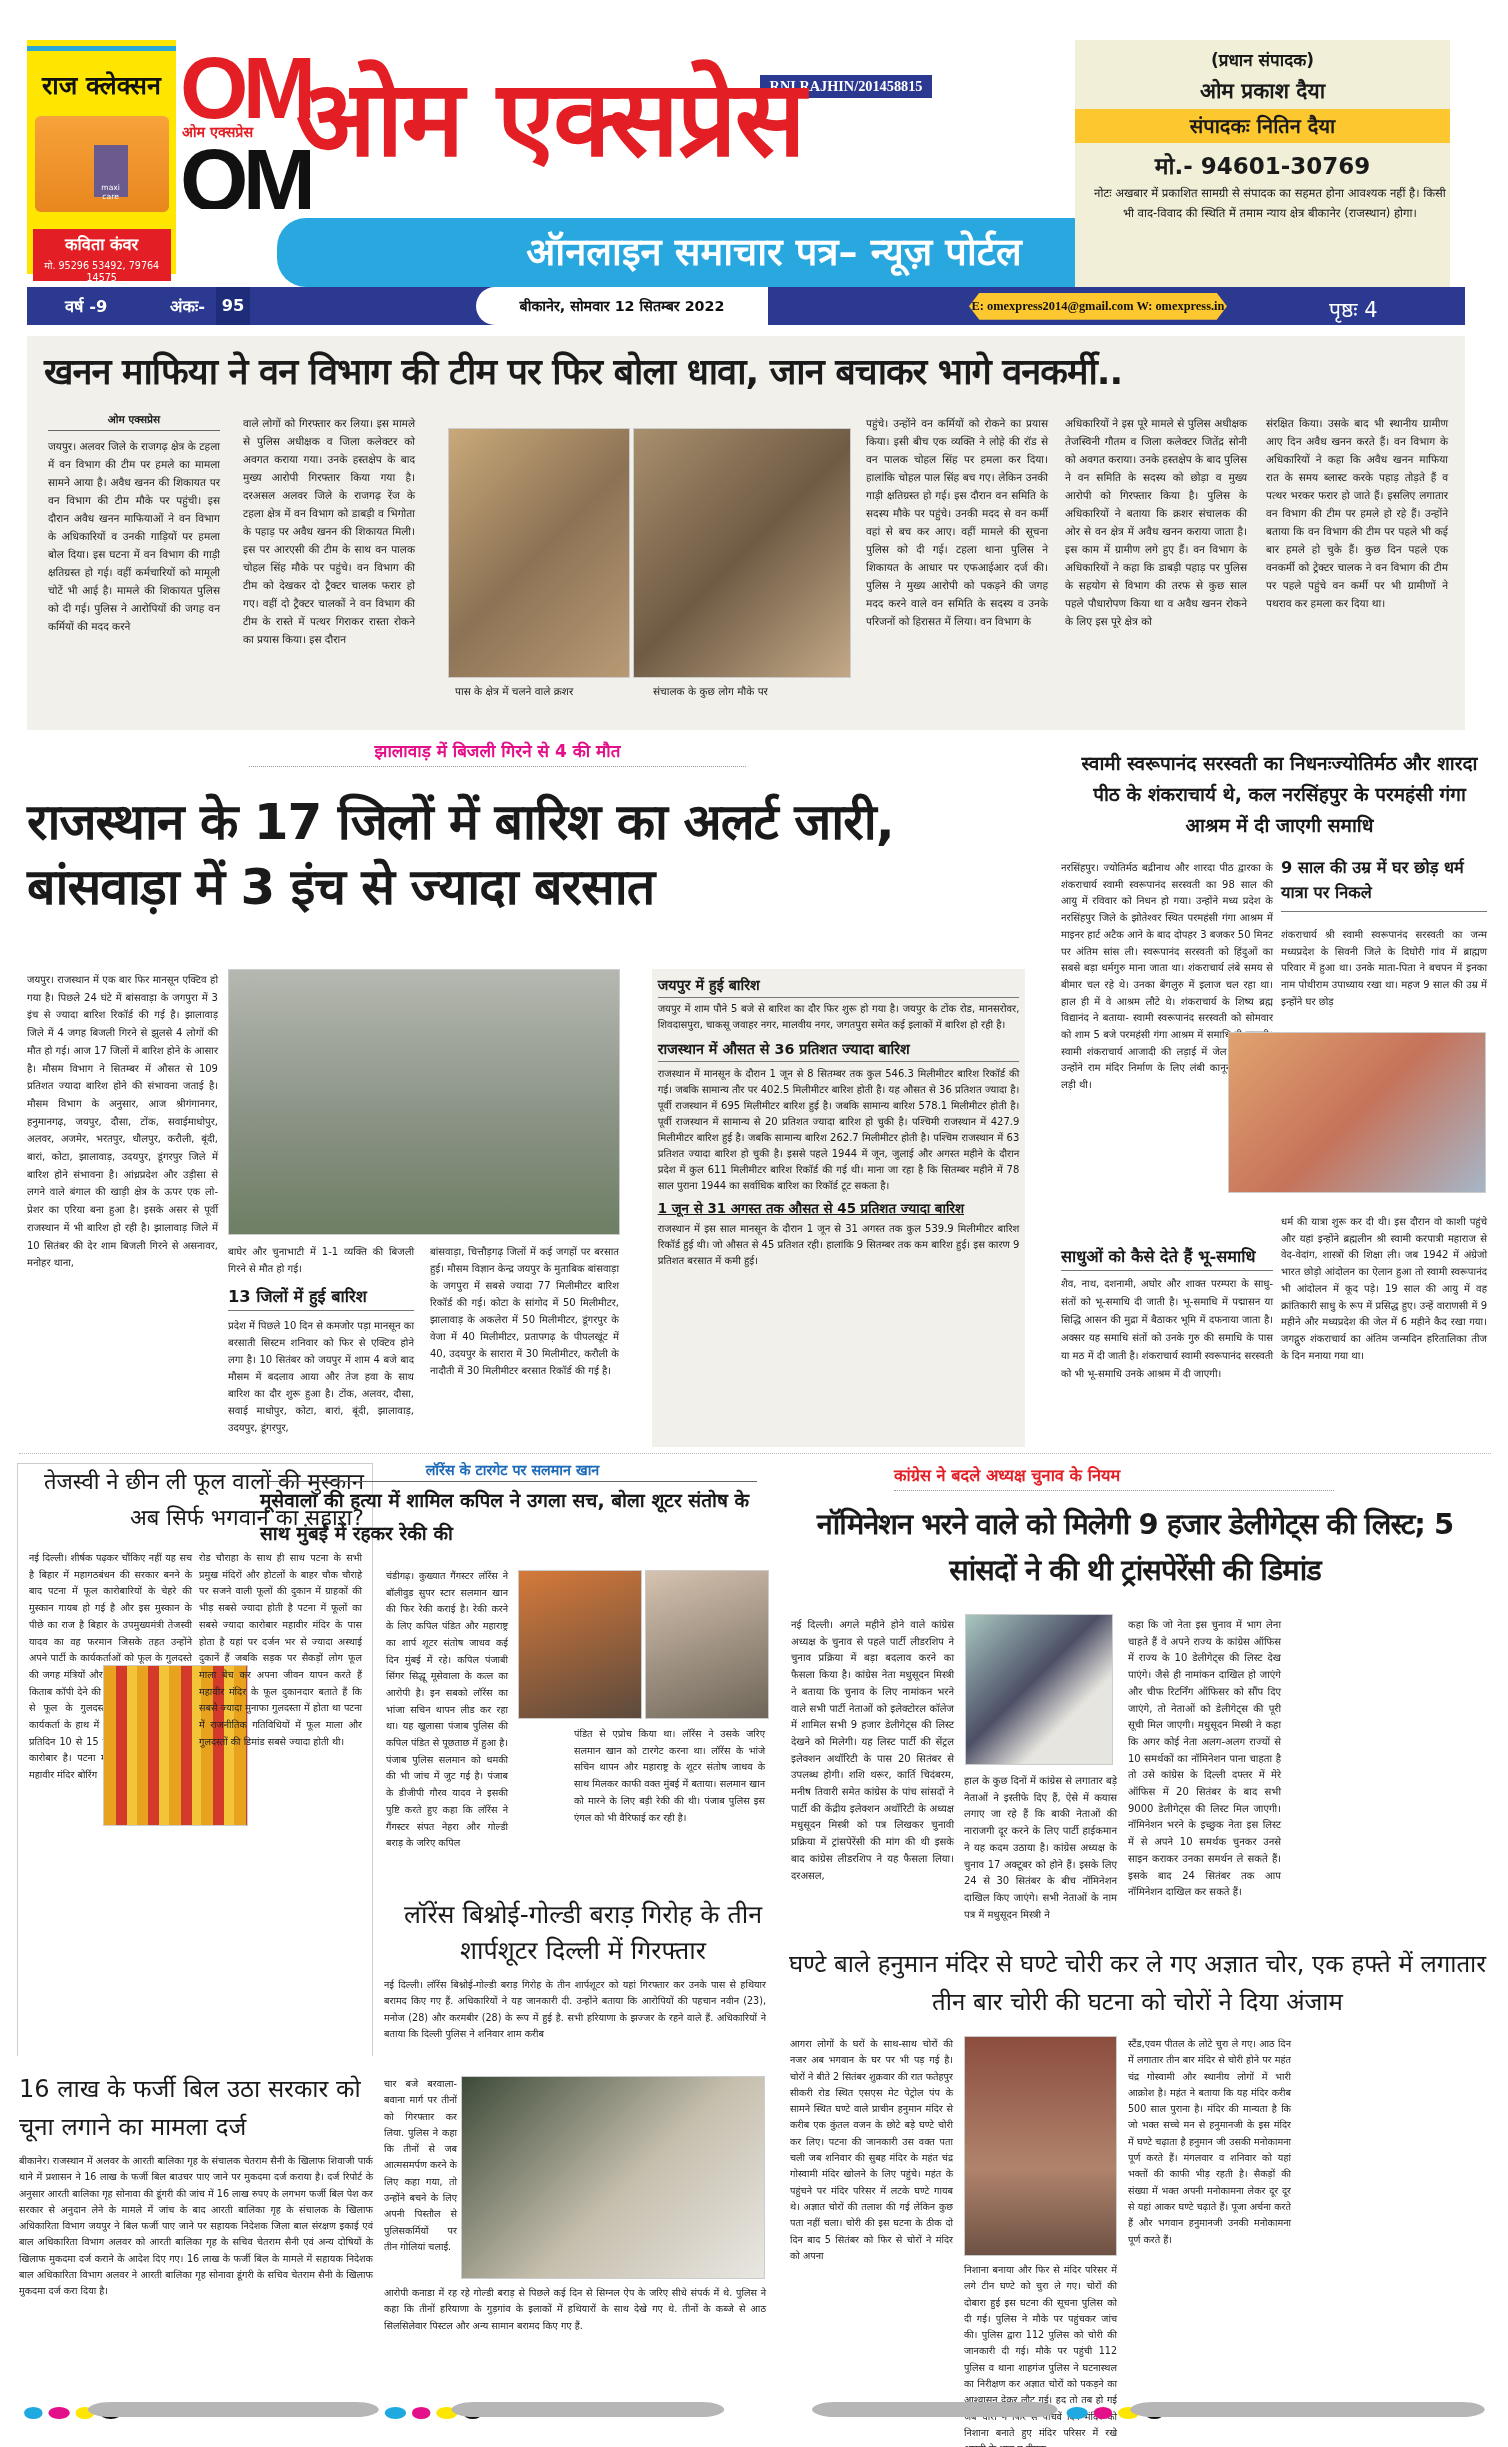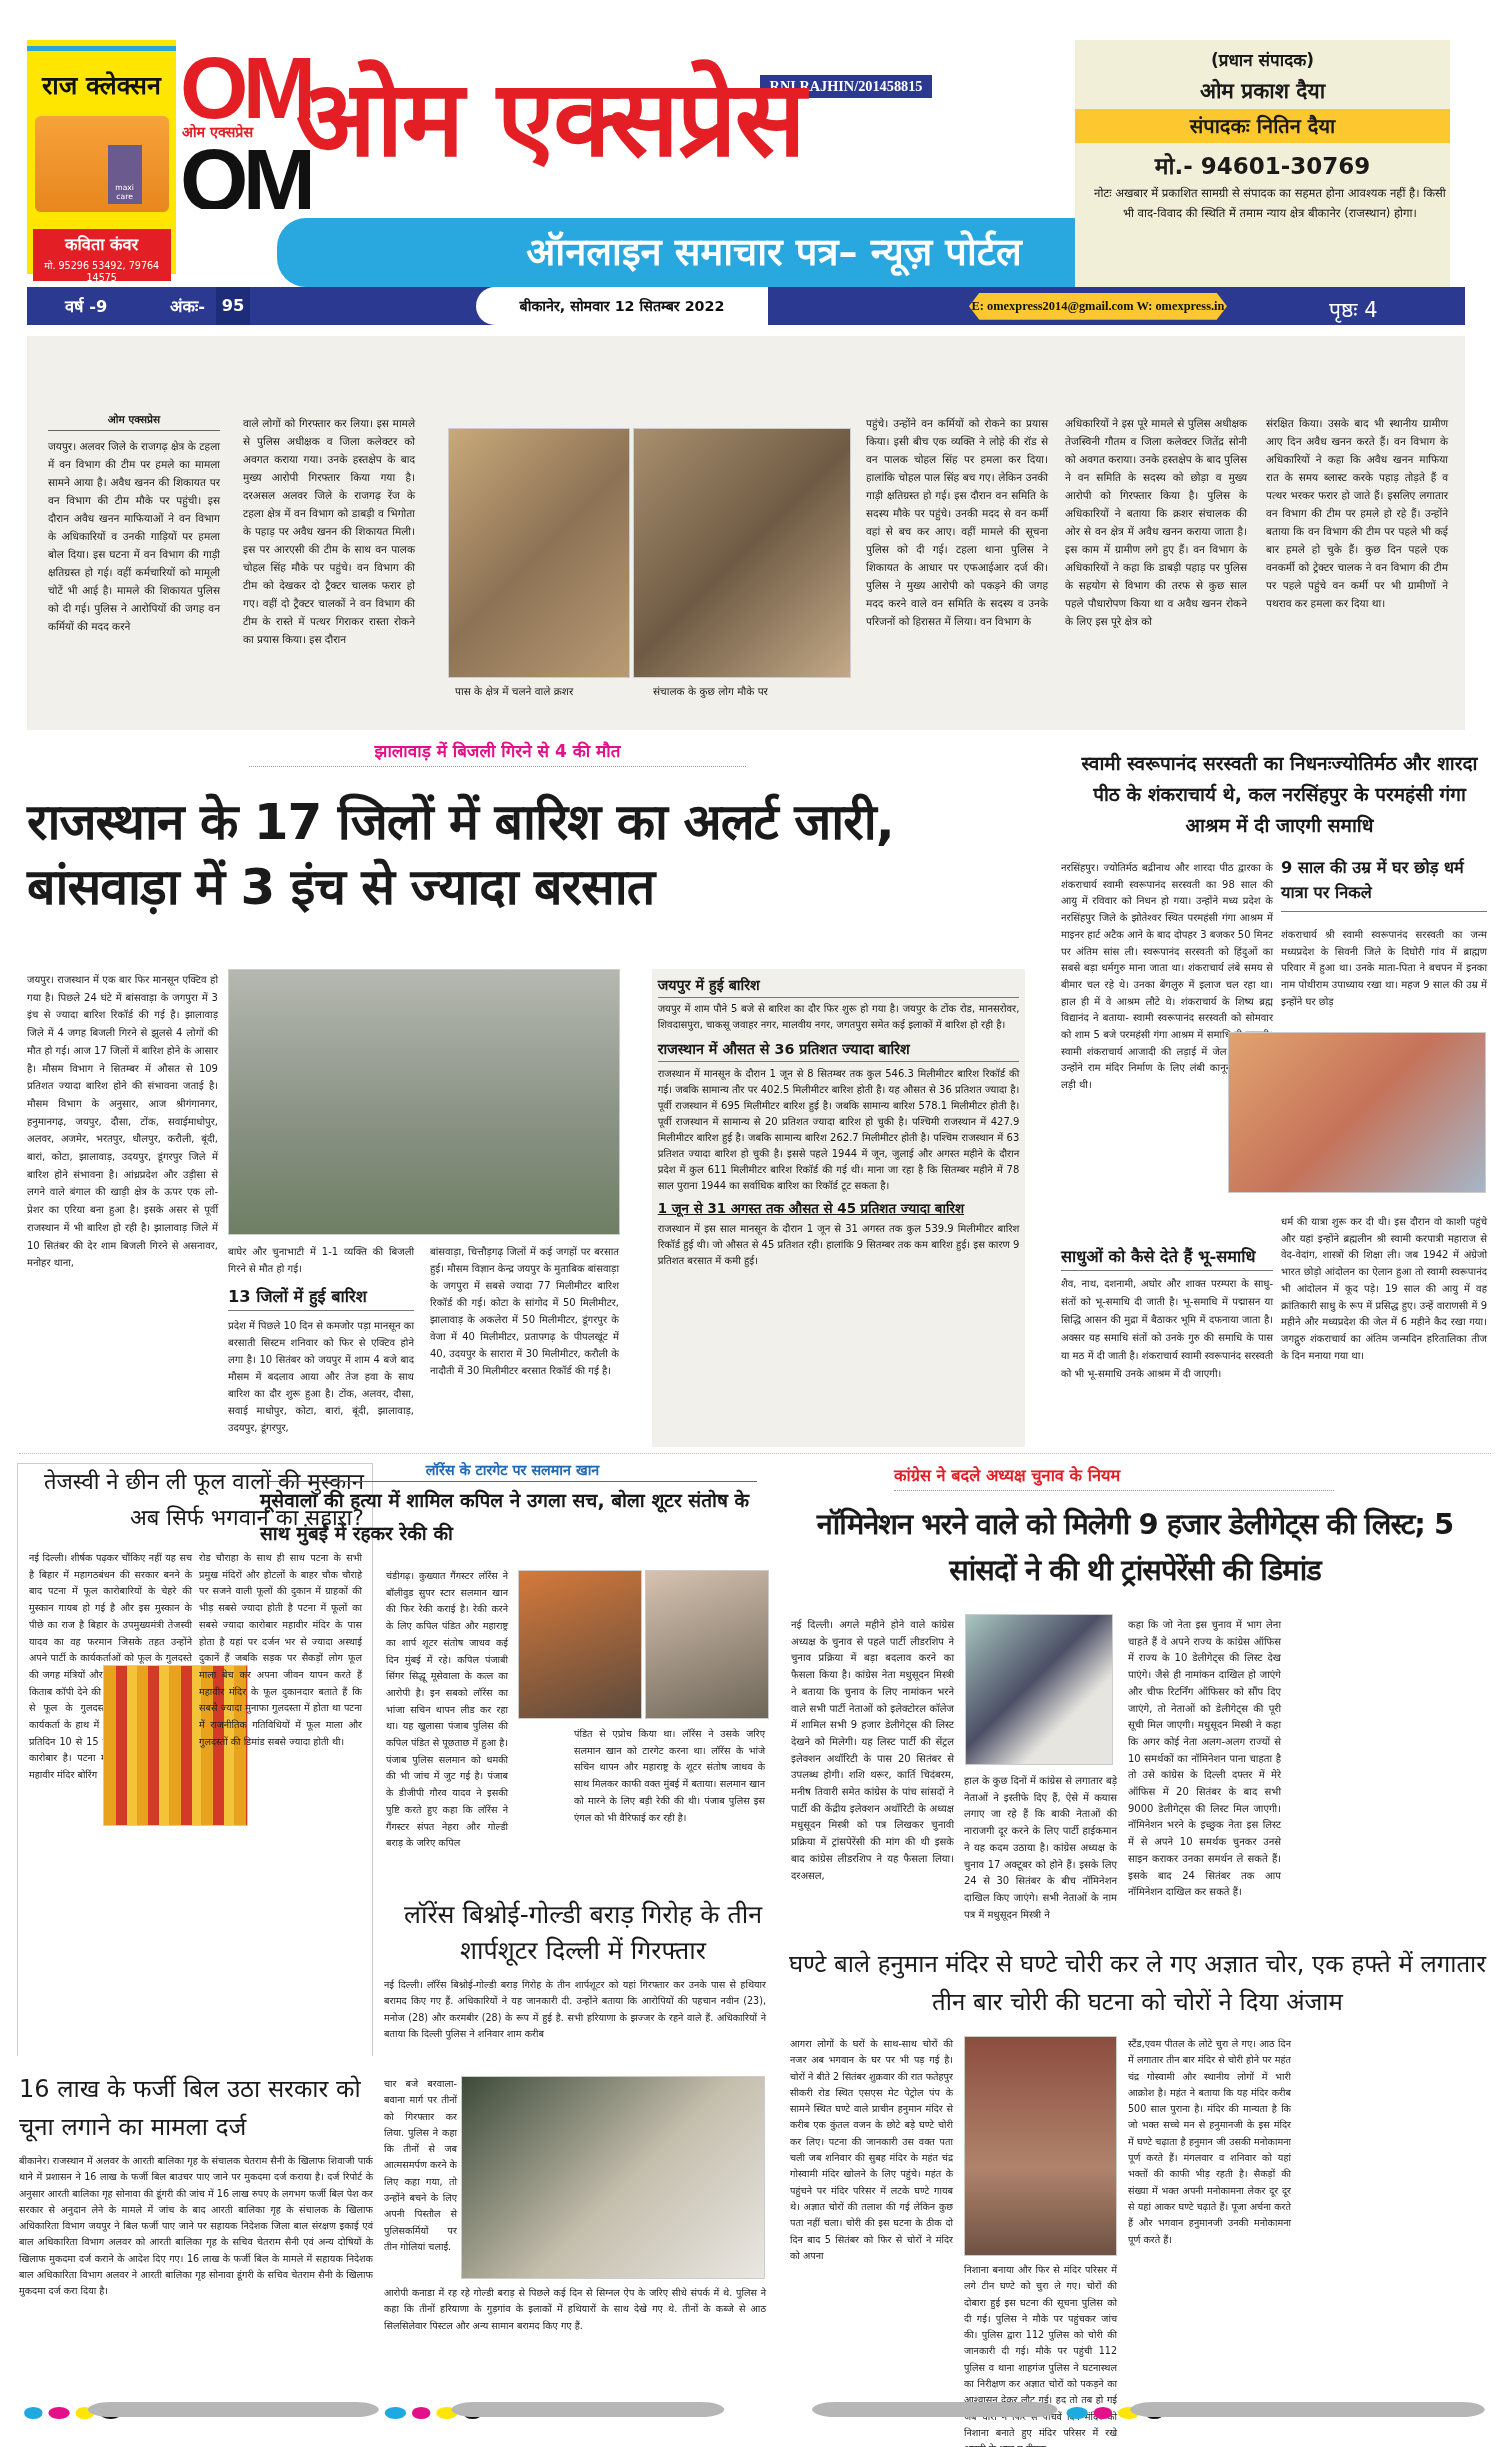--- a/index.html
+++ b/index.html
@@ -3,21 +3,21 @@
 <meta charset="utf-8">
 <style>
 *{box-sizing:border-box;margin:0;padding:0}
 body{width:1508px;height:2447px;background:#fff;font-family:"DejaVu Sans",sans-serif;color:#1a1a1a;position:relative;overflow:hidden}
 .abs{position:absolute}
 
 .ad-box{left:27px;top:40px;width:149px;height:234px;background:#ffe600}
 .ad-top-stripe{left:0;top:5.7px;width:100%;height:5.7px;background:#2aa7d6}
 .ad-title{left:0;top:27px;width:100%;text-align:center;font-size:25px;font-weight:bold;color:#111}
 .ad-product{left:7.6px;top:76px;width:134px;height:96px;background:linear-gradient(180deg,#f7a23a,#e8871e);border-radius:5.7px}
-.ad-product-label{left:73px;top:29px;width:34px;height:59px;background:#6b5a8e;color:#fff;font-size:7.6px;text-align:center;padding-top:38px}
+.ad-product-label{left:59px;top:29px;width:34px;height:52px;background:#6b5a8e;color:#fff;font-size:7.6px;text-align:center;padding-top:38px}
 .ad-name-box{left:5.7px;top:189px;width:138px;height:52px;background:#e31e24;color:#fff;text-align:center}
 .ad-name{font-size:16.3px;font-weight:bold;padding-top:3.8px}
 .ad-phone{font-size:9.6px;margin-top:3.8px}
 .logo-om{left:180px;top:50px;width:115px;height:158px}
 .logo-om-top{left:0;top:0;font-size:88px;font-weight:bold;color:#e31e24;line-height:76px;letter-spacing:-5.7px;font-family:"Liberation Sans",sans-serif}
 .logo-om-mid{left:1.9px;top:72px;font-size:14.3px;font-weight:bold;color:#e31e24}
 .logo-om-bot{left:0;top:92px;font-size:88px;font-weight:bold;color:#111;line-height:76px;letter-spacing:-5.7px;font-family:"Liberation Sans",sans-serif;height:67px;overflow:hidden}
 .masthead-title{left:296px;top:67px;font-size:105px;font-weight:bold;color:#e31e24;letter-spacing:-1.9px;line-height:1}
 .rni-badge{left:760px;top:75px;background:#2b3990;color:#fff;font-family:"Liberation Serif",serif;font-weight:bold;font-size:14.3px;padding:2.9px 9.6px}
 .subtitle-pill{left:277px;top:218px;width:994px;height:69px;background:#29a8e0;border-radius:29px;color:#fff;font-size:38px;font-weight:bold;text-align:center;line-height:69px}
@@ -103,20 +103,21 @@
 <div class="abs info-bar">
   <div class="abs info-year">वर्ष -9</div>
   <div class="abs info-issue-label">अंकः-</div>
   <div class="abs info-issue">95</div>
   <div class="abs date-pill">बीकानेर, सोमवार 12 सितम्बर 2022</div>
   <div class="abs contact-pill">E: omexpress2014@gmail.com    W: omexpress.in</div>
   <div class="abs info-page">पृष्ठः 4</div>
 </div>
 
 <div class="abs story1">
+  <div class="abs s1-headline">खनन माफिया ने वन विभाग की टीम पर फिर बोला धावा, जान बचाकर भागे वनकर्मी..</div>
   <div class="abs byline">ओम एक्सप्रेस</div>
   <div class="abs col" style="left:21px;top:101px;width:172px"><b>जयपुर।</b> <span>अलवर जिले के राजगढ़ क्षेत्र के टहला में वन विभाग की टीम पर हमले का मामला सामने आया है। अवैध खनन की शिकायत पर वन विभाग की टीम मौके पर पहुंची। इस दौरान अवैध खनन माफियाओं ने वन विभाग के अधिकारियों व उनकी गाड़ियों पर हमला बोल दिया। इस घटना में वन विभाग की गाड़ी क्षतिग्रस्त हो गई। वहीं कर्मचारियों को मामूली चोटें भी आई है। मामले की शिकायत पुलिस को दी गई। पुलिस ने आरोपियों की जगह वन कर्मियों की मदद करने</span></div>
   <div class="abs col" style="left:216px;top:78px;width:172px">वाले लोगों को गिरफ्तार कर लिया। इस मामले से पुलिस अधीक्षक व जिला कलेक्टर को अवगत कराया गया। उनके हस्तक्षेप के बाद मुख्य आरोपी गिरफ्तार किया गया है। दरअसल अलवर जिले के राजगढ़ रेंज के टहला क्षेत्र में वन विभाग को डाबड़ी व भिगोता के पहाड़ पर अवैध खनन की शिकायत मिली। इस पर आरएसी की टीम के साथ वन पालक चोहल सिंह मौके पर पहुंचे। वन विभाग की टीम को देखकर दो ट्रैक्टर चालक फरार हो गए। वहीं दो ट्रैक्टर चालकों ने वन विभाग की टीम के रास्ते में पत्थर गिराकर रास्ता रोकने का प्रयास किया। इस दौरान</div>
   <div class="abs photo" style="left:421px;top:92px;width:182px;height:250px"></div>
   <div class="abs photo" style="left:606px;top:92px;width:218px;height:250px;background:linear-gradient(135deg,#a88f6d,#6f5b45,#c3a987)"></div>
   <div class="abs caption" style="left:428px;top:348px">पास के क्षेत्र में चलने वाले क्रशर</div>
   <div class="abs caption" style="left:626px;top:348px">संचालक के कुछ लोग मौके पर</div>
   <div class="abs col" style="left:839px;top:78px;width:182px">पहुंचे। उन्होंने वन कर्मियों को रोकने का प्रयास किया। इसी बीच एक व्यक्ति ने लोहे की रॉड से वन पालक चोहल सिंह पर हमला कर दिया। हालांकि चोहल पाल सिंह बच गए। लेकिन उनकी गाड़ी क्षतिग्रस्त हो गई। इस दौरान वन समिति के सदस्य मौके पर पहुंचे। उनकी मदद से वन कर्मी वहां से बच कर आए। वहीं मामले की सूचना पुलिस को दी गई। टहला थाना पुलिस ने शिकायत के आधार पर एफआईआर दर्ज की। पुलिस ने मुख्य आरोपी को पकड़ने की जगह मदद करने वाले वन समिति के सदस्य व उनके परिजनों को हिरासत में लिया। वन विभाग के</div>
   <div class="abs col" style="left:1038px;top:78px;width:182px">अधिकारियों ने इस पूरे मामले से पुलिस अधीक्षक तेजस्विनी गौतम व जिला कलेक्टर जितेंद्र सोनी को अवगत कराया। उनके हस्तक्षेप के बाद पुलिस ने वन समिति के सदस्य को छोड़ा व मुख्य आरोपी को गिरफ्तार किया है। पुलिस के अधिकारियों ने बताया कि क्रशर संचालक की ओर से वन क्षेत्र में अवैध खनन कराया जाता है। इस काम में ग्रामीण लगे हुए हैं। वन विभाग के अधिकारियों ने कहा कि डाबड़ी पहाड़ पर पुलिस के सहयोग से विभाग की तरफ से कुछ साल पहले पौधारोपण किया था व अवैध खनन रोकने के लिए इस पूरे क्षेत्र को</div>
   <div class="abs col" style="left:1239px;top:78px;width:182px">संरक्षित किया। उसके बाद भी स्थानीय ग्रामीण आए दिन अवैध खनन करते हैं। वन विभाग के अधिकारियों ने कहा कि अवैध खनन माफिया रात के समय ब्लास्ट करके पहाड़ तोड़ते हैं व पत्थर भरकर फरार हो जाते हैं। इसलिए लगातार वन विभाग की टीम पर हमले हो रहे हैं। उन्होंने बताया कि वन विभाग की टीम पर पहले भी कई बार हमले हो चुके हैं। कुछ दिन पहले एक वनकर्मी को ट्रेक्टर चालक ने वन विभाग की टीम पर पहले पहुंचे वन कर्मी पर भी ग्रामीणों ने पथराव कर हमला कर दिया था।</div>

